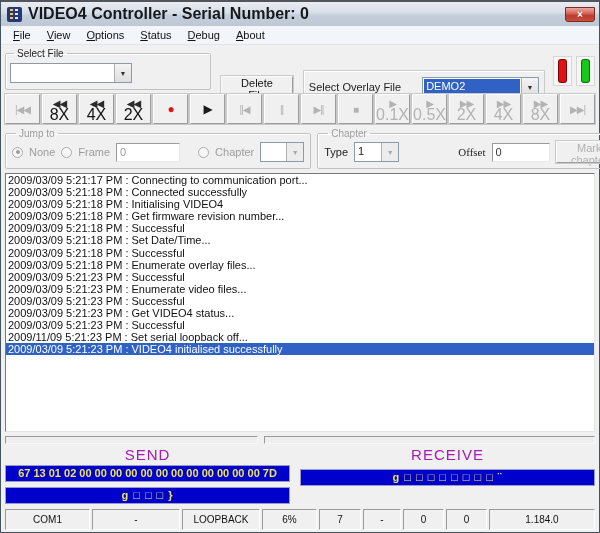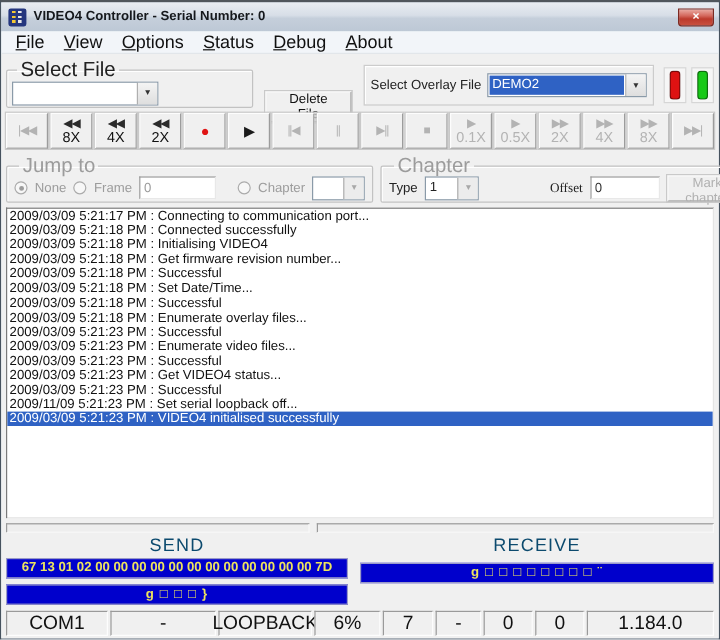--- a/index.html
+++ b/index.html
@@ -10,68 +10,68 @@
            background:#C3CFDC; display:flex; flex-direction:column; }
 
   
   .titlebar{ height:24px; display:flex; align-items:center; padding:0 4px 0 6px;
              background:linear-gradient(#E9EDF2 0%, #D7DEE7 45%, #C5CFDB 55%, #BDC8D5 100%); }
   .app-icon{ width:15px; height:15px; background:#24367E; border-radius:2px; position:relative; flex:0 0 auto; }
   .app-icon::before{ content:""; position:absolute; left:3px; top:2px; width:3px; height:11px;
                      background:repeating-linear-gradient(#F4C832 0 2px, #24367E 2px 4px); }
   .app-icon::after{ content:""; position:absolute; left:8px; top:2px; width:3px; height:11px;
                     background:repeating-linear-gradient(#E8E8E8 0 2px, #24367E 2px 4px); }
-  .title-text{ font-size:11px; font-weight:bold; color:#15181C; margin-left:6px; flex:1; }
+  .title-text{ font-size:16px; font-weight:bold; color:#15181C; margin-left:6px; flex:1; }
   .close-btn{ width:30px; height:15px; border-radius:0 0 3px 3px; border:1px solid #7C2A22;
               background:linear-gradient(#E9A9A1 0%, #D4675C 40%, #BC3A2C 60%, #C8503F 100%);
               color:#fff; font-size:10px; font-weight:bold; line-height:13px; text-align:center; cursor:default; }
 
   
   .menubar{ height:19px; background:#F2F5F9; display:flex; align-items:center; padding-left:4px;
             border-bottom:1px solid #E2E6EA; }
-  .menu-item{ font-size:15px; color:#111; padding:2px 8px; }
+  .menu-item{ font-size:11px; color:#111; padding:2px 8px; }
   .menu-item::first-letter{ text-decoration:underline; }
 
   
   .client{ flex:1; background:#F0F0F0; padding:3px 4px 0 4px; display:flex; flex-direction:column; }
 
   fieldset.classic{ border:1px solid #C2C2C2; border-radius:2px; box-shadow:1px 1px 0 #fff inset; }
-  fieldset.classic legend{ font-size:17px; color:#222; padding:0 3px; margin-left:4px; }
+  fieldset.classic legend{ font-size:10px; color:#222; padding:0 3px; margin-left:4px; }
   fieldset.disabled legend{ color:#9C9C9C; }
 
   .lbl{ font-size:11px; color:#222; }
   .lbl.dis{ color:#9C9C9C; }
 
   .combo{ display:flex; background:#fff; border:1px solid #8A9AA8; height:20px; align-items:stretch; }
   .combo .val{ flex:1; font-size:11px; padding:2px 3px; color:#222; white-space:nowrap; overflow:hidden; }
   .combo .val.sel{ background:var(--selection); color:#fff; margin:1px; padding:1px 2px; }
   .combo .arrow{ width:17px; background:linear-gradient(#F4F4F4,#DEDEDE); border-left:1px solid #AFAFAF;
                  display:flex; align-items:center; justify-content:center; font-size:7px; color:#333; }
   .combo.dis .arrow{ color:#A8A8A8; background:#ECECEC; }
 
   .btn{ background:#F0F0F0; border:1px solid; border-color:#FDFDFD #9C9C9C #9C9C9C #FDFDFD;
         outline:1px solid #C9C9C9; font-size:11px; color:#111; }
 
   
   .selrow{ display:flex; align-items:flex-start; height:44px; margin-bottom:2px; }
   .sf-group{ width:218px; height:42px; display:flex; align-items:center; gap:4px; padding:0 4px 2px 4px; }
   .sf-group .combo{ width:122px; }
   .delete-btn{ height:26px; padding:0 10px; margin:28px 0 0 10px; }
-  .ov-panel{ margin-left:10px; margin-top:6px; width:256px; height:34px; border:1px solid #CCCCCC;
-             box-shadow:1px 1px 0 #fff inset; display:flex; align-items:center; gap:5px; padding:0 5px; }
+  .ov-panel{ margin-left:10px; margin-top:22px; width:256px; height:34px; border:1px solid #CCCCCC;
+             box-shadow:1px 1px 0 #fff inset; display:flex; align-items:center; gap:21px; padding:0 5px; }
   .ov-panel .combo{ flex:1; }
   .led-area{ margin-left:8px; margin-top:8px; display:flex; gap:4px; }
   .led-frame{ border:1px solid #D6D6D6; background:#F6F6F6; padding:2px 4px; }
   .led{ width:9px; height:24px; border-radius:3px; border:1px solid rgba(0,0,0,.45); }
 
   
   .transport{ display:flex; gap:2px; height:30px; margin-bottom:4px; }
   .tbtn{ flex:1; display:flex; flex-direction:column; align-items:center; justify-content:center; line-height:11px; }
   .tbtn .g{ font-size:10px; letter-spacing:-1px; color:#2B2B2B; }
-  .tbtn .l{ font-size:12px; color:#111; }
+  .tbtn .l{ font-size:16px; color:#111; }
   .tbtn.dis .g, .tbtn.dis .l{ color:#B3B3B3; }
 
   
   .grprow{ display:flex; gap:6px; height:41px; margin-bottom:4px; }
   .jump-group{ width:295px; display:flex; align-items:center; gap:6px; padding:0 6px 3px 6px; }
   .chap-group{ flex:1; display:flex; align-items:center; gap:6px; padding:0 6px 3px 6px; }
   .radio{ width:11px; height:11px; border-radius:50%; border:1px solid #ABABAB; background:#F7F7F7;
           display:inline-flex; align-items:center; justify-content:center; }
   .radio .dot{ width:4px; height:4px; border-radius:50%; background:#9C9C9C; }
   .field{ height:19px; border:1px solid; border-color:#9A9A9A #E8E8E8 #E8E8E8 #9A9A9A; background:#fff;
@@ -85,30 +85,30 @@
   .log-row.sel{ background:var(--selection); color:#fff; }
 
   
   .seps{ display:flex; gap:6px; margin:4px 0 2px 0; }
   .sep{ height:8px; background:#EEEEEE; border:1px solid; border-color:#9A9A9A #F8F8F8 #F8F8F8 #9A9A9A; }
   .sep.l{ flex:253; } .sep.r{ flex:332; }
 
   .comm{ display:flex; gap:10px; }
   .comm-col{ display:flex; flex-direction:column; }
   .comm-col.send{ flex:286; } .comm-col.recv{ flex:296; }
-  .comm-h{ text-align:center; font-size:15px; letter-spacing:1px; color:#0c4a6e; height:18px; }
+  .comm-h{ text-align:center; font-size:15px; letter-spacing:1px; color:#a21caf; height:18px; }
   .hexbar{ height:17px; background:var(--panel-blue); border:1px solid #9A9AC8; margin-top:1px;
            color:var(--hex-yellow); font-size:11px; font-weight:bold; text-align:center; line-height:15px;
            white-space:nowrap; overflow:hidden; }
   .hexbar.ascii{ margin-top:5px; letter-spacing:1px; }
 
   
   .statusbar{ display:flex; gap:2px; height:21px; margin-top:5px; }
   .scell{ border:1px solid; border-color:#9A9A9A #FDFDFD #FDFDFD #9A9A9A; background:#F0F0F0;
-          font-size:16px; color:#111; display:flex; align-items:center; justify-content:center; }
+          font-size:10px; color:#111; display:flex; align-items:center; justify-content:center; }
 </style>
 </head>
 <body>
 
 <div class="window" style="--selection: #2F62C4; --panel-blue: #0000CC; --hex-yellow: #EDE45E;">
 
   <div class="titlebar">
     <div class="app-icon"></div>
     <div class="title-text">VIDEO4 Controller - Serial Number: 0</div>
     <div class="close-btn">×</div>

